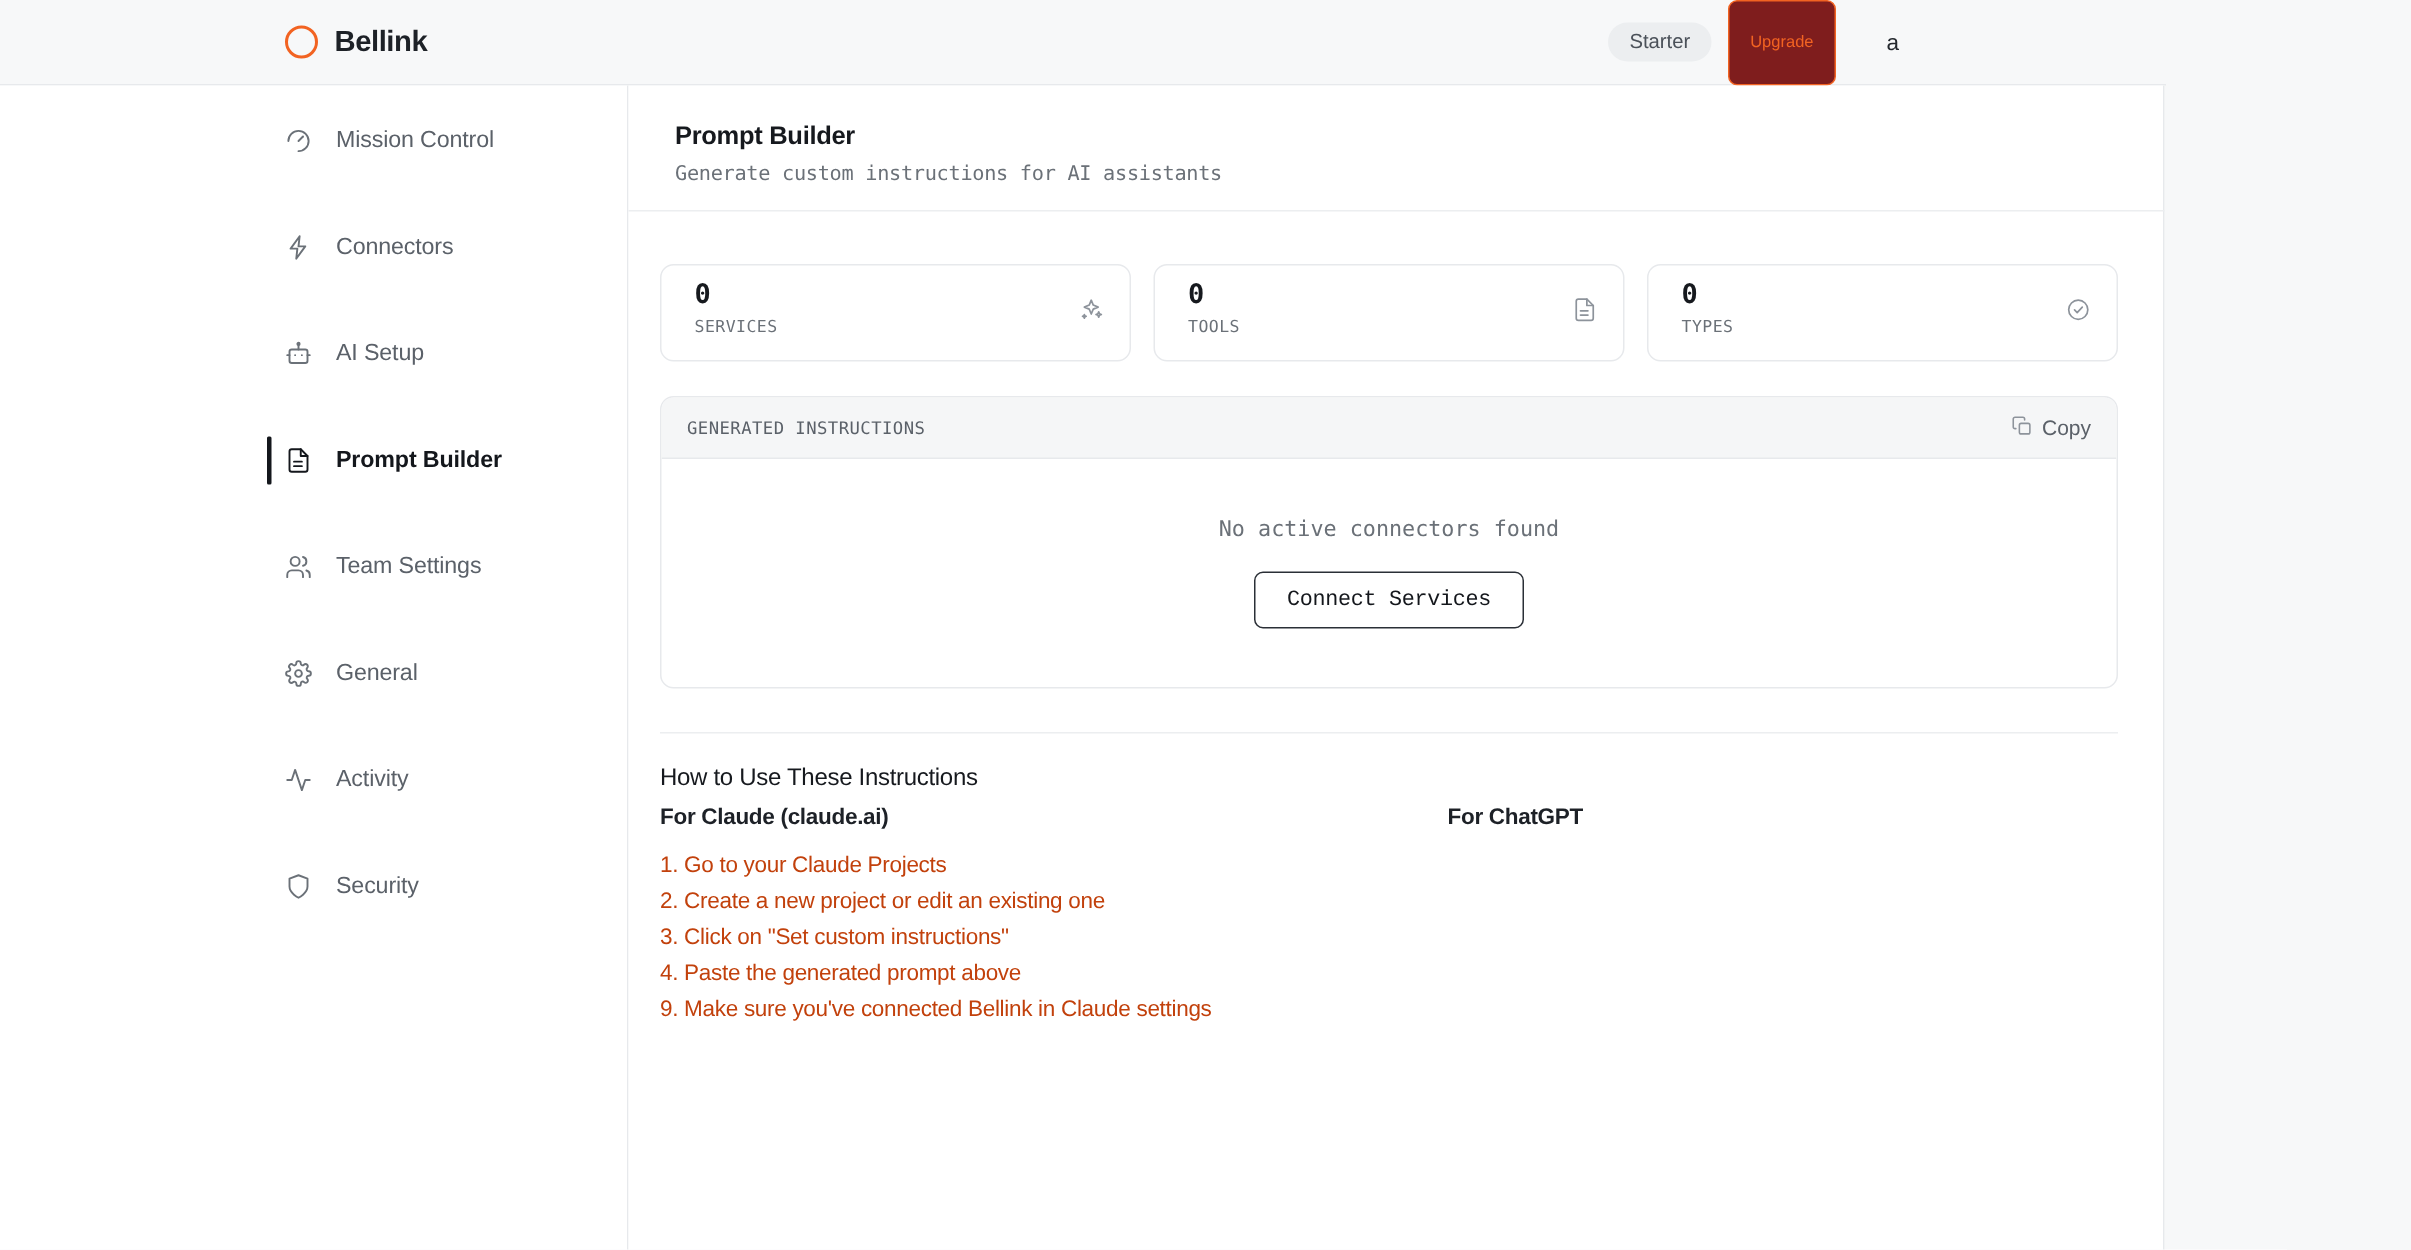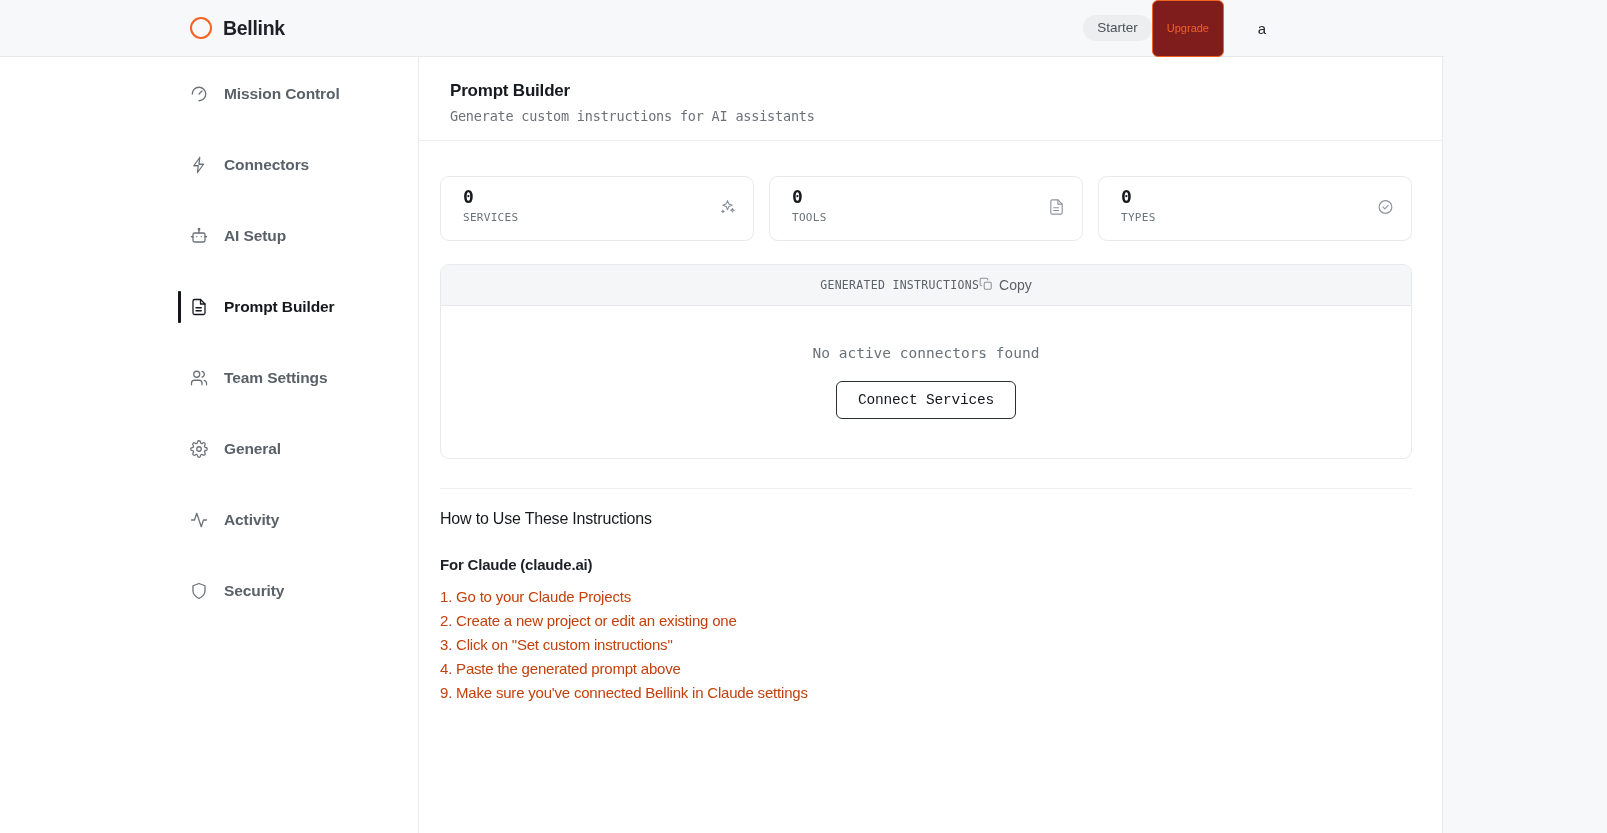--- a/index.html
+++ b/index.html
@@ -15,21 +15,21 @@
   
   .topbar{
     position:absolute; left:0; top:0; width:1444px; height:57px;
     background:#f7f8f9; border-bottom:1px solid #e7e9ec;
     display:flex; align-items:center;
   }
   .brand{ position:absolute; left:190px; display:flex; align-items:center; gap:11px; }
   .brand-mark{ width:22px; height:22px; border:2px solid #f26322; border-radius:50%; }
   .brand-name{ font-size:19.5px; font-weight:700; letter-spacing:-.3px; color:#1d2127; }
 
-  .topright{ position:absolute; right:220px; display:flex; align-items:center; }
+  .topright{ position:absolute; right:220px; display:flex; align-items:center; gap:11px; }
   .pill-starter{
     background:#eceef0; color:#4b5159; font-size:13.5px;
     padding:6px 14px; border-radius:20px; line-height:1;
   }
   .btn-upgrade{
     border:1px solid #f26322; color:#f26322; background:#7f1d1d;
     font-size:11px; padding:22px 14px; border-radius:6px; line-height:1; cursor:pointer;
   }
   .avatar{
     position:absolute; right:178px; font-size:15px; color:#24282e;
@@ -39,21 +39,21 @@
   .sidebar{
     position:absolute; left:0; top:57px; width:419px; height:776px;
     background:#fff; border-right:1px solid #e7e9ec;
     padding-top:19px;
   }
   .nav-item{
     position:relative; display:flex; align-items:center; gap:16px;
     height:36px; margin:0 0 0 0; padding-left:190px; cursor:pointer;
     color:#5b6169; font-size:15.5px; letter-spacing:-.1px;
   }
-  .nav-list .nav-item{ margin-bottom:0;font-weight:bold; }
+  .nav-list .nav-item{ margin-bottom:0; }
   .nav-item .ico{ width:18px; height:18px; display:block; flex:none; }
   .nav-item.active{ color:#14171c; font-weight:700; }
   .nav-item.active::before{
     content:""; position:absolute; left:178px; top:2px;
     width:3px; height:32px; background:#14171c; border-radius:1px;
   }
   .nav-spacer{ height:35px; }
 
   
   .main{
@@ -77,21 +77,21 @@
   .stat-label{ font-size:11px; color:#6b7178; letter-spacing:.3px; margin-top:4px; }
   .stat-ico{ position:absolute; right:17px; top:50%; transform:translateY(-50%); color:#8d939b; }
 
   
   .gi{
     margin:23px 31px 0 21px; border:1px solid #e7e9ec; border-radius:9px;
     overflow:hidden; background:#fff;
   }
   .gi-head{
     height:41px; background:#f5f6f7; border-bottom:1px solid #e7e9ec;
-    display:flex; align-items:center; justify-content:center;
+    display:flex; align-items:center; justify-content:space-between;
     padding:0 17px 0 17px;
   }
   .gi-title{ font-size:11.5px; color:#5b6169; letter-spacing:.3px; }
   .gi-copy{
     display:flex; align-items:center; gap:6px; font-size:14px;
     color:#5b6169; cursor:pointer; background:none; border:none;
     font-family:"Liberation Sans", sans-serif;
   }
   .gi-body{
     height:152px; display:flex; flex-direction:column;
@@ -102,21 +102,21 @@
     border:1px solid #2a2f36; background:#fff; color:#14171c;
     font-size:14.5px; padding:10px 21px; border-radius:6px; cursor:pointer;
     font-family:Liberation Mono, monospace; letter-spacing:-.2px;
   }
 
   .sec-div{ margin:29px 31px 0 21px; height:1px; background:#eceef0; }
 
   
   .howto{ padding:21px 31px 0 21px; }
   .howto-title{ font-size:16px; font-weight:400; color:#16191e; letter-spacing:-.2px; }
-  .cols{ display:flex; margin-top:28px; }
+  .cols{ display:flex; margin-top:8px; }
   .col{ width:50%; padding-right:20px; }
   .col:nth-child(2){ padding-left:39px; }
   .col-title{ font-size:15px; font-weight:700; color:#1d2127; letter-spacing:-.2px; }
   .col-list{ list-style:none; margin-top:11px; }
   .col-list li{
     font-size:15px; color:#c2410c; letter-spacing:-.2px;
     line-height:1; padding:4.6px 0;
   }
 </style>
 </head>
@@ -311,19 +311,20 @@
           <ol class="col-list">
             <li>1. Go to your Claude Projects</li>
             <li>2. Create a new project or edit an existing one</li>
             <li>3. Click on "Set custom instructions"</li>
             <li>4. Paste the generated prompt above</li>
             <li>9. Make sure you've connected Bellink in Claude settings</li>
           </ol>
         </div>
 
         <div class="col">
+          <div class="col-title">For ChatGPT</div>
         </div>
 
       </div>
     </section>
 
   </div>
 </main>
 
 </body></html>

